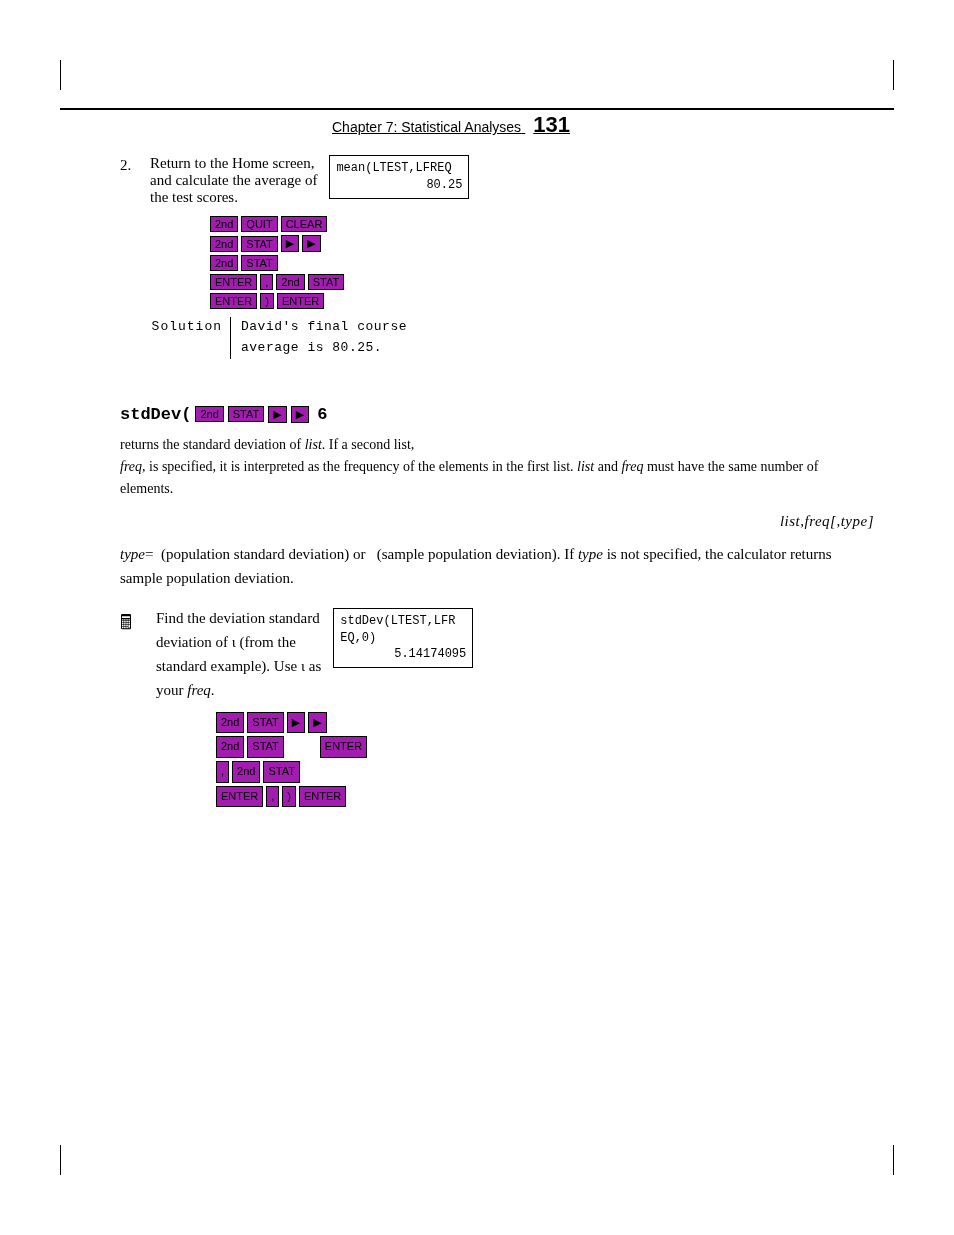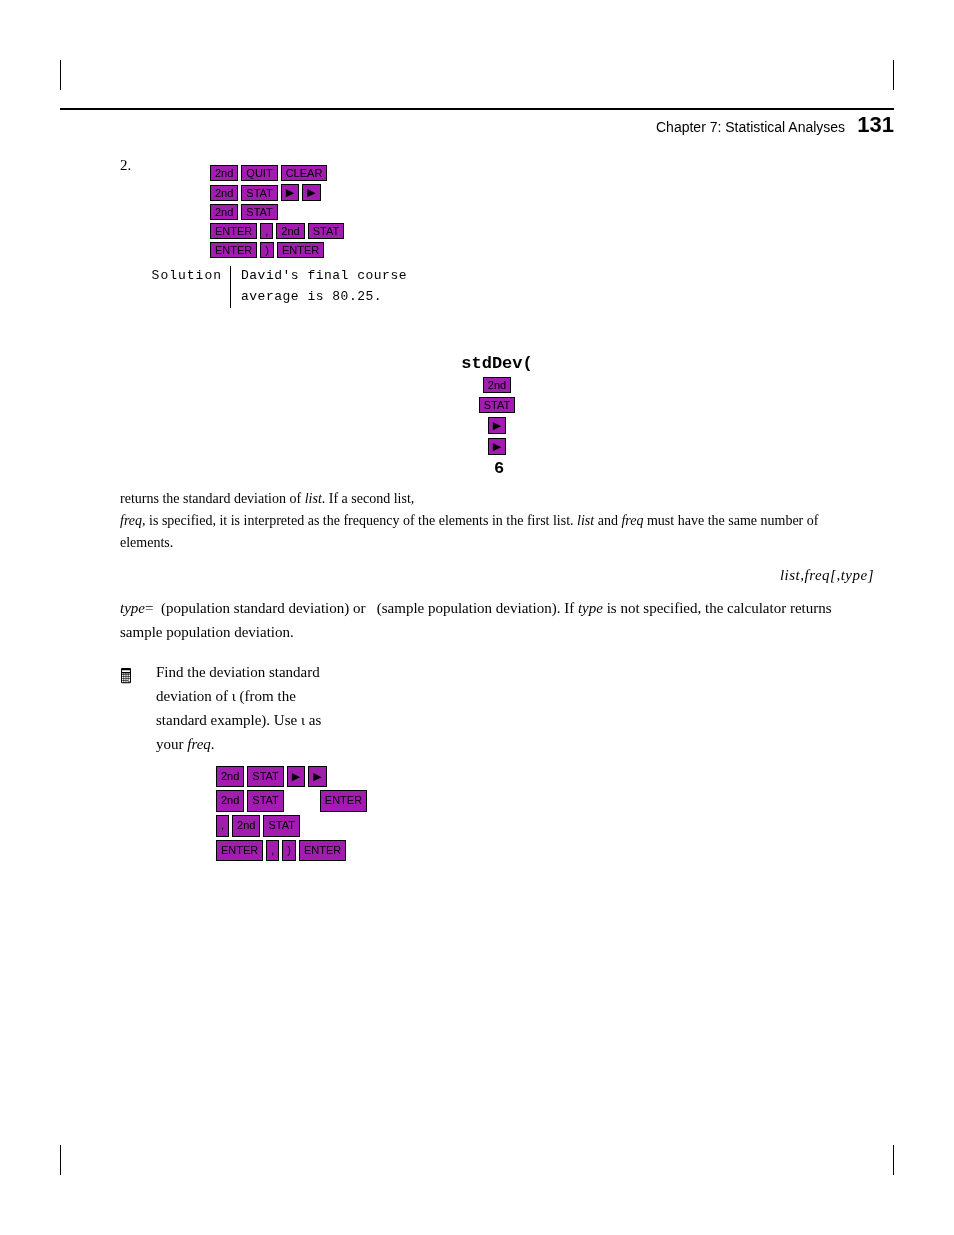--- a/index.html
+++ b/index.html
@@ -28,23 +28,24 @@
       right: 60px;
       height: 2px;
       background: #000;
     }
 
     .header-text {
       position: absolute;
       top: 112px;
       left: 8px;
       right: 60px;
-      text-align: right;
+      text-align: center;
       font-size: 15px;
       font-family: Arial, sans-serif;
+      text-decoration: underline;
     }
 
     .header-text .chapter-title {
       font-weight: normal;
       font-size: 14px;
     }
 
     .header-text .page-number {
       font-weight: bold;
       font-size: 22px;
@@ -174,21 +175,20 @@
     
     .stddev-heading {
       font-family: 'Courier New', Courier, monospace;
       font-weight: bold;
       font-size: 17px;
       margin-top: 14px;
       margin-bottom: 10px;
       display: flex;
       align-items: center;
       gap: 4px;
-      flex-direction: column;
     }
 
     .stddev-body {
       font-size: 14px;
       line-height: 1.6;
       margin-bottom: 12px;
     }
 
     .italic { font-style: italic; }
     .bold { font-weight: bold; }
@@ -248,20 +248,31 @@
   <div class="header-text">
     <span class="chapter-title">Chapter 7: Statistical Analyses</span>
     <span class="page-number">131</span>
   </div>
 
   <div class="content">
 
     <div class="section-2">
       <span class="section-2-number">2.</span>
       <div style="flex:1;">
+        <div class="section-2-with-screen">
+          <div>
+            <div>Return to the Home screen,</div>
+            <div>and calculate the average of</div>
+            <div>the test scores.</div>
+          </div>
+          <div class="screen-box">
+            <div>mean(LTEST,LFREQ</div>
+            <div style="text-align:right;">                80.25</div>
+          </div>
+        </div>
 
         <div class="key-sequence-block">
           <div class="key-row">
             <span class="key">2nd</span>
             <span class="key">QUIT</span>
             <span class="key">CLEAR</span>
           </div>
           <div class="key-row">
             <span class="key">2nd</span>
             <span class="key">STAT</span>
@@ -322,20 +333,25 @@
       <div class="example-text">
         <div class="section-2-with-screen">
           <div>
             <div>Find the deviation standard</div>
             <div>deviation of ι       (from the</div>
             <div>standard example). Use ι       as</div>
             <div>
               <span>your </span><span class="italic">freq</span><span>.</span>
             </div>
           </div>
+          <div class="screen-box" style="margin-top:2px;">
+            <div>stdDev(LTEST,LFR</div>
+            <div>EQ,0)</div>
+            <div style="text-align:right;">          5.14174095</div>
+          </div>
         </div>
 
         <div class="key-sequence-block" style="margin-top:10px;">
           <div class="key-row">
             <span class="key">2nd</span>
             <span class="key">STAT</span>
             <span class="key">▶</span>
             <span class="key">▶</span>
           </div>
           <div class="key-row">

